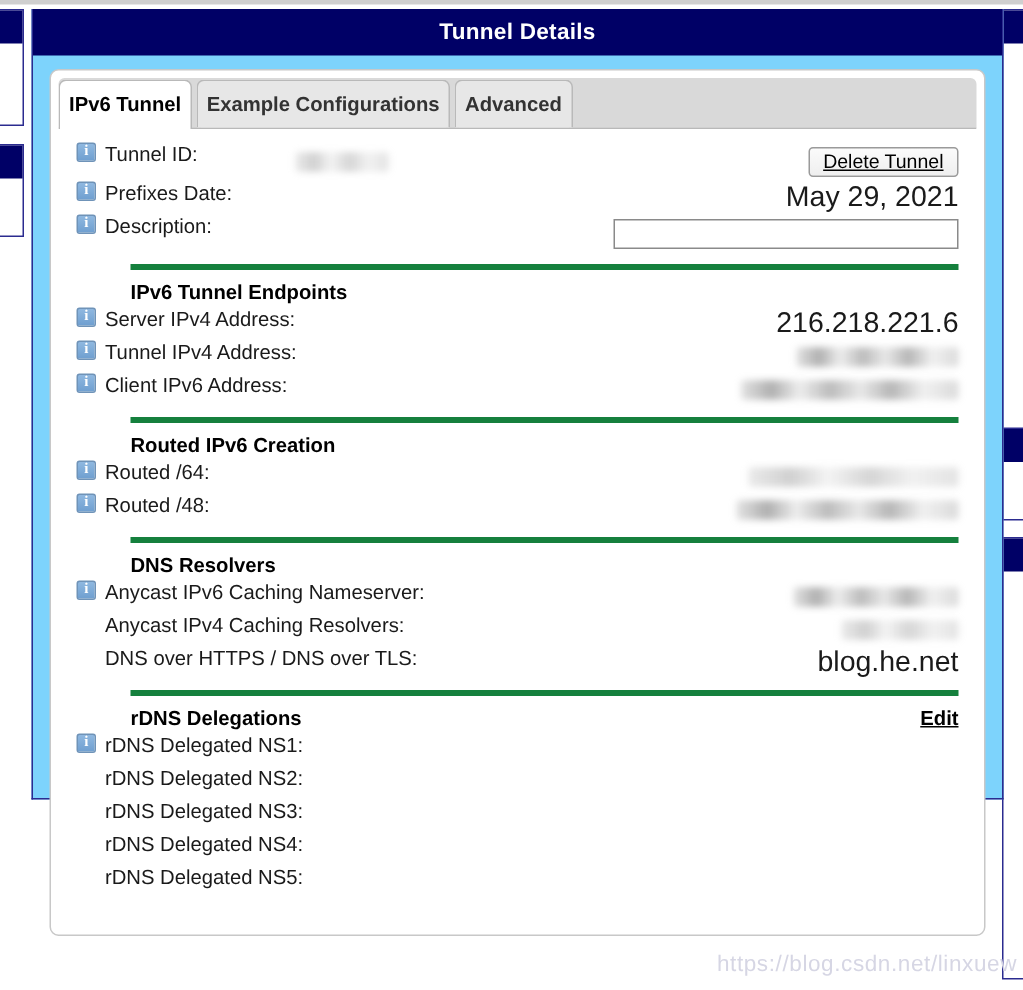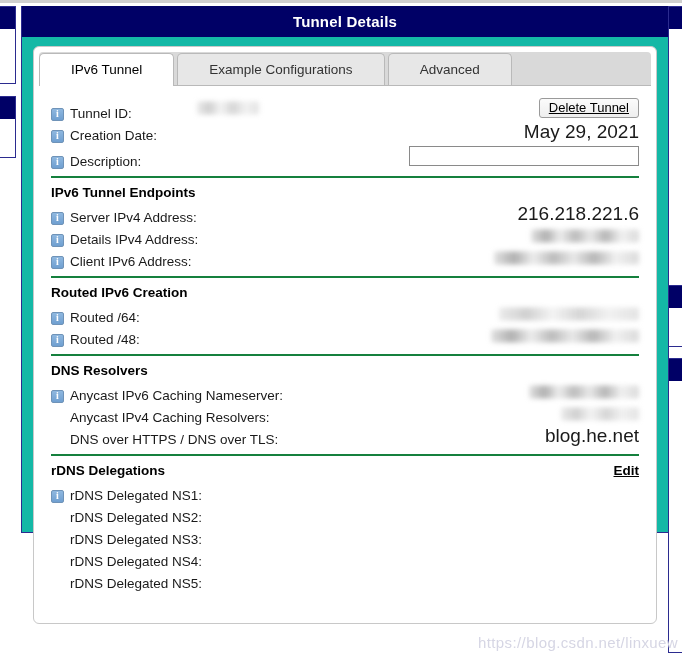--- a/index.html
+++ b/index.html
@@ -52,21 +52,21 @@
   
   .window {
     position: absolute;
     left: 21px;
     top: 6px;
     width: 648px;
     height: 527px;
     border: 1px solid #2b2b8f;
     border-top: none;
     box-sizing: border-box;
-    background: #14b8a6;
+    background: #7dd3fc;
   }
   .title-bar {
     height: 31px;
     background: #000066;
     color: #ffffff;
     font-weight: bold;
     font-size: 15px;
     display: flex;
     align-items: center;
     justify-content: center;
@@ -92,23 +92,23 @@
     margin: 5px 5px 0 5px;
     border-bottom: 1px solid #b9b9b9;
     background: #d9d9d9;
     border-radius: 4px 4px 0 0;
     display: flex;
     align-items: flex-end;
   }
   .tab {
     height: 32px;
     line-height: 32px;
-    padding: 0 31px;
+    padding: 0 6px;
     font-size: 13.5px;
-    font-weight: normal;
+    font-weight: bold;
     color: #333333;
     background: #e7e7e7;
     border: 1px solid #b9b9b9;
     border-bottom: none;
     border-radius: 5px 5px 0 0;
     margin-right: 3px;
     box-sizing: border-box;
     white-space: nowrap;
   }
   .tab.active {
@@ -122,21 +122,21 @@
   }
 
   
   .content {
     padding: 9px 17px 0 17px;
   }
   .row {
     position: relative;
     height: 22px;
     display: flex;
-    align-items: flex-end;
+    align-items: flex-start;
   }
   .row-tall { height: 26px; }
 
   .ico {
     width: 13px;
     height: 13px;
     flex: 0 0 13px;
     margin-right: 6px;
     background: linear-gradient(#8fb8e0, #6f9fd0);
     border: 1px solid #6f93b8;
@@ -211,23 +211,24 @@
     top: 50%;
     transform: translateY(-50%);
     font-size: 13.5px;
     color: #1a1a1a;
     white-space: nowrap;
   }
 
   
   .section {
     margin-top: 7px;
-    border-top: 2px solid #15803d;
+    border-top: 4px solid #15803d;
     padding-top: 4px;
     position: relative;
+    margin-left: 36px;
   }
   .section-title {
     font-size: 13.5px;
     font-weight: bold;
     color: #000000;
     height: 21px;
     line-height: 21px;
   }
   .section-link {
     position: absolute;
@@ -337,41 +338,41 @@
 
         <div class="row row-tall">
           <span class="ico"></span>
           <span class="label">Tunnel ID:</span>
           <span class="redacted light" style="left:146px; right:auto; width:62px;"></span>
           <span class="btn">Delete Tunnel</span>
         </div>
 
         <div class="row">
           <span class="ico"></span>
-          <span class="label">Creation Date:</span>
+          <span class="label">Prefixes Date:</span>
           <span class="value">May 29, 2021</span>
         </div>
 
         <div class="row row-tall">
           <span class="ico"></span>
           <span class="label">Description:</span>
           <input class="text-input" type="text" placeholder="" style="">
         </div>
 
         <div class="section">
           <div class="section-title">IPv6 Tunnel Endpoints</div>
         </div>
         <div class="row">
           <span class="ico"></span>
           <span class="label">Server IPv4 Address:</span>
           <span class="value">216.218.221.6</span>
         </div>
         <div class="row">
           <span class="ico"></span>
-          <span class="label">Details IPv4 Address:</span>
+          <span class="label">Tunnel IPv4 Address:</span>
           <span class="redacted" style="width:108px;"></span>
         </div>
         <div class="row">
           <span class="ico"></span>
           <span class="label">Client IPv6 Address:</span>
           <span class="redacted" style="width:145px;"></span>
         </div>
 
         <div class="section">
           <div class="section-title">Routed IPv6 Creation</div>

